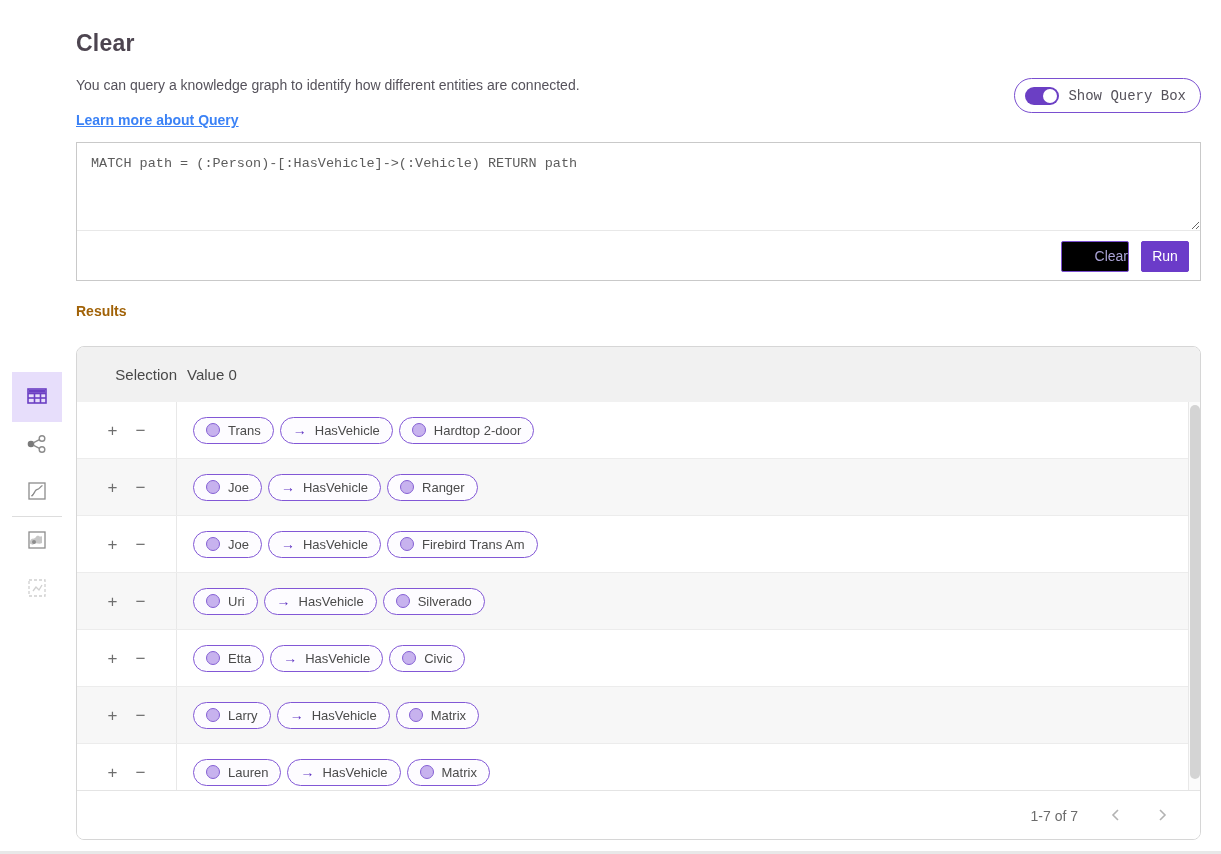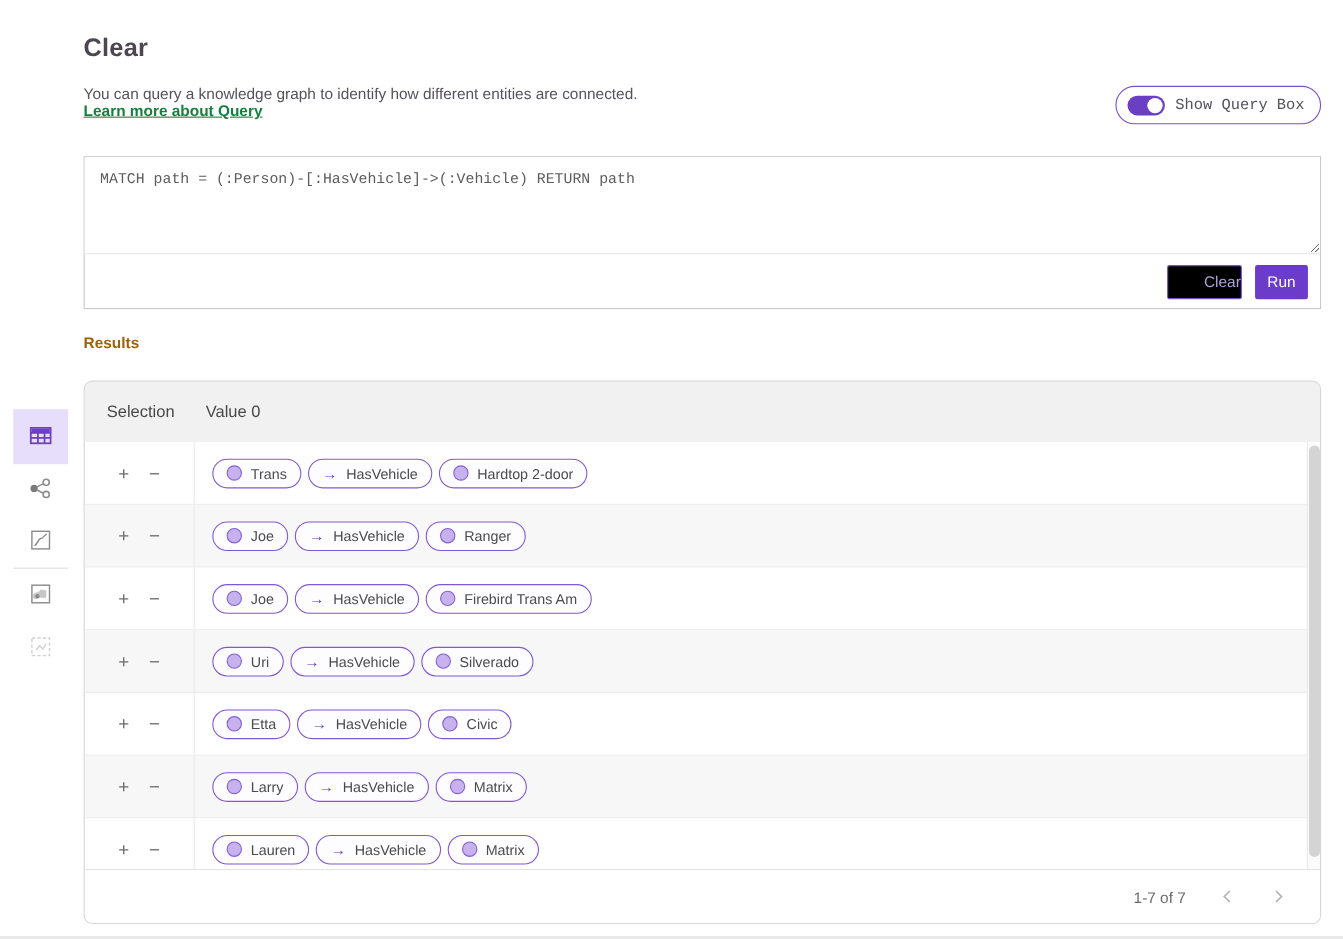--- a/index.html
+++ b/index.html
@@ -3,21 +3,21 @@
 <meta charset="utf-8">
 <style>
   * { margin:0; padding:0; box-sizing:border-box; }
   html,body { background:#fff; }
   body { font-family:"Liberation Sans", sans-serif; }
   .page { position:relative; width:1221px; height:854px; background:#fff; overflow:hidden; }
 
   
   .q-title { position:absolute; left:76px; top:30px; font-size:23px; font-weight:bold; color:#4d4550; letter-spacing:.2px; }
   .q-desc  { position:absolute; left:76px; top:77px; font-size:14px; color:#55525b; }
-  .q-link  { position:absolute; left:76px; top:92px; font-size:14px; font-weight:bold; color:#15803d; text-decoration:underline; cursor:pointer; }
+  .q-link  { position:absolute; left:76px; top:112px; font-size:14px; font-weight:bold; color:#3b82f6; text-decoration:underline; cursor:pointer; }
 
   .toggle-pill { position:absolute; top:78px; right:20px; height:35px; display:flex; align-items:center; gap:9px;
                  padding:0 14px 0 10px; border:1.5px solid #7a4fd0; border-radius:18px; background:#fff; cursor:pointer;font-family:Liberation Mono, monospace; }
   .switch { position:relative; width:34px; height:18px; border-radius:9px; background:#6b3fc4; }
   .switch .knob { position:absolute; top:2px; left:18px; width:14px; height:14px; border-radius:50%; background:#fff; }
   .toggle-label { font-size:14px; color:#55525b; }
 
   .query-panel { position:absolute; left:76px; top:142px; width:1125px; height:139px; border:1px solid #c9c9c9; background:#fff; }
   .query-editor { display:block; width:100%; height:88px; border:none; border-bottom:1px solid #e8e8e8; resize:vertical;
                   padding:13px 14px; font-family:Liberation Mono, monospace; font-size:13.5px; color:#5c5c5c; outline:none; background:#fff; }
@@ -34,21 +34,21 @@
   .side-table  { left:12px; top:372px; width:50px; height:50px; background:#e7defb; }
   .side-graph  { left:17px; top:432px; width:40px; height:27px; }
   .side-chart  { left:17px; top:479px; width:40px; height:27px; }
   .side-map    { left:17px; top:528px; width:40px; height:27px; }
   .side-widget { left:17px; top:576px; width:40px; height:27px; }
   .side-divider { position:absolute; left:12px; top:516px; width:50px; height:1px; background:#ddd; }
 
   
   .table-card { position:absolute; left:76px; top:346px; width:1125px; height:494px; border:1px solid #d6d6d6; border-radius:8px; background:#fff; overflow:hidden; }
   .thead { height:55px; background:#f1f1f1; display:flex; align-items:center; font-size:15px; color:#484848; }
-  .th-selection { width:100px; padding-left:20px; }
+  .th-selection { width:100px; padding-left:20px;text-align:right; }
   .th-value { padding-left:10px; }
   .tbody { position:relative; height:388px; overflow:hidden; }
   .trow { display:flex; height:57px; border-bottom:1px solid #ececec; background:#fff; }
   .trow.alt { background:#f7f7f7; }
   .sel-cell { width:100px; flex:0 0 100px; border-right:1px solid #e8e8e8; display:flex; align-items:center; justify-content:center; gap:12px; }
   .pm-btn { background:none; border:none; font-size:17px; color:#6e6e6e; cursor:pointer; line-height:1; padding:2px 3px; font-family:"Liberation Sans", sans-serif; }
   .val-cell { flex:1; display:flex; align-items:center; padding-left:16px; gap:6px; }
   .pill { display:inline-flex; align-items:center; gap:8px; height:27px; padding:0 12px; border:1.5px solid #8257d6; border-radius:14px; background:#fdfcff; cursor:pointer; }
   .dot { width:14px; height:14px; border-radius:50%; background:#c7b2ee; border:1.5px solid #8560d4; }
   .arrow { color:#5d30c1; font-size:14px; line-height:1; }

